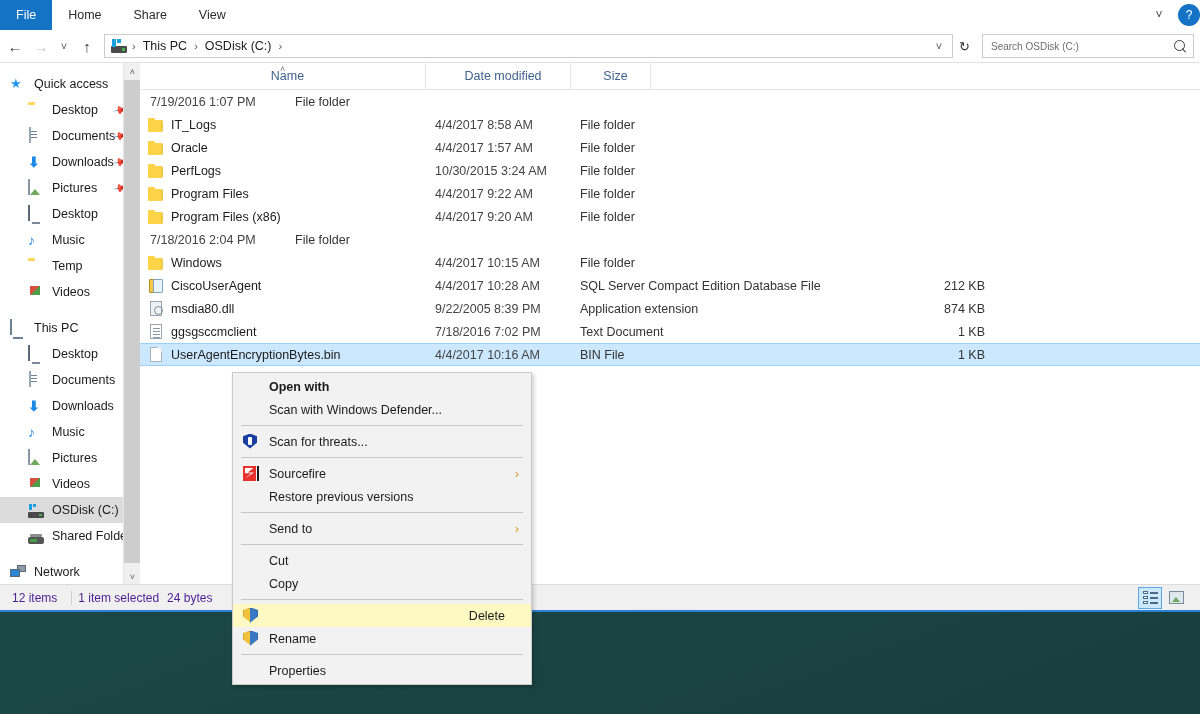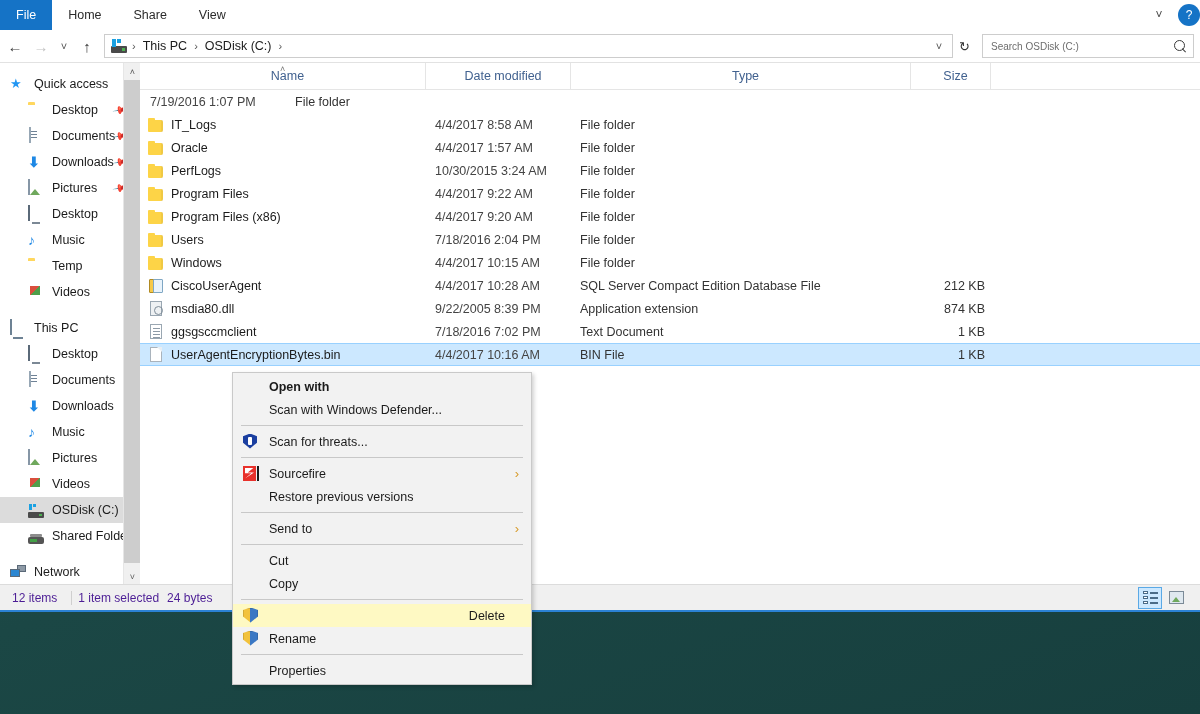--- a/index.html
+++ b/index.html
@@ -495,23 +495,20 @@
     </div>
 
     <div class="listpane">
       <div class="colhdr">
         <div class="c c-name">
             <span>Name</span>
           </div>
         <div class="c c-date">
             <span>Date modified</span>
           </div>
-        <div class="c c-type">
-            <span>Type</span>
-          </div>
         <div class="c c-size">
             <span>Size</span>
           </div>
         <div class="c c-tail"></div>
         <div class="sortmark">˄</div>
       </div>
 
       <div>
         <div class="row">
           <span class="cell date">7/19/2016 1:07 PM</span>
@@ -567,26 +564,20 @@
               <span class="fic">
                 <span class="fic-folder"></span>
               </span>
               <span>Program Files (x86)</span>
             </span>
           <span class="cell date">4/4/2017 9:20 AM</span>
           <span class="cell type">File folder</span>
           <span class="cell size"></span>
         </div>
         <div class="row">
-          <span class="cell name">
-              <span class="fic">
-                <span class="fic-folder"></span>
-              </span>
-              <span>Users</span>
-            </span>
           <span class="cell date">7/18/2016 2:04 PM</span>
           <span class="cell type">File folder</span>
           <span class="cell size"></span>
         </div>
         <div class="row">
           <span class="cell name">
               <span class="fic">
                 <span class="fic-folder"></span>
               </span>
               <span>Windows</span>

